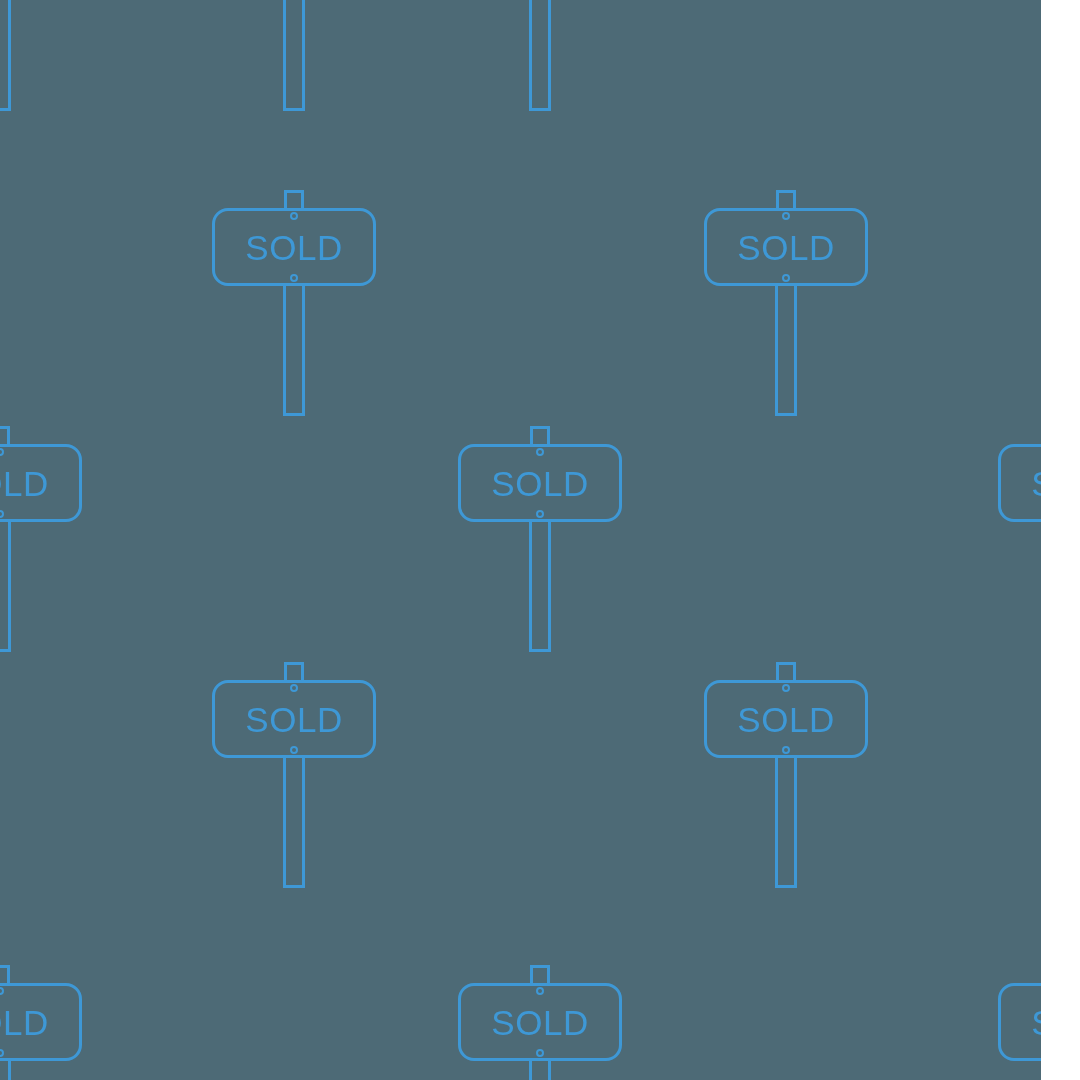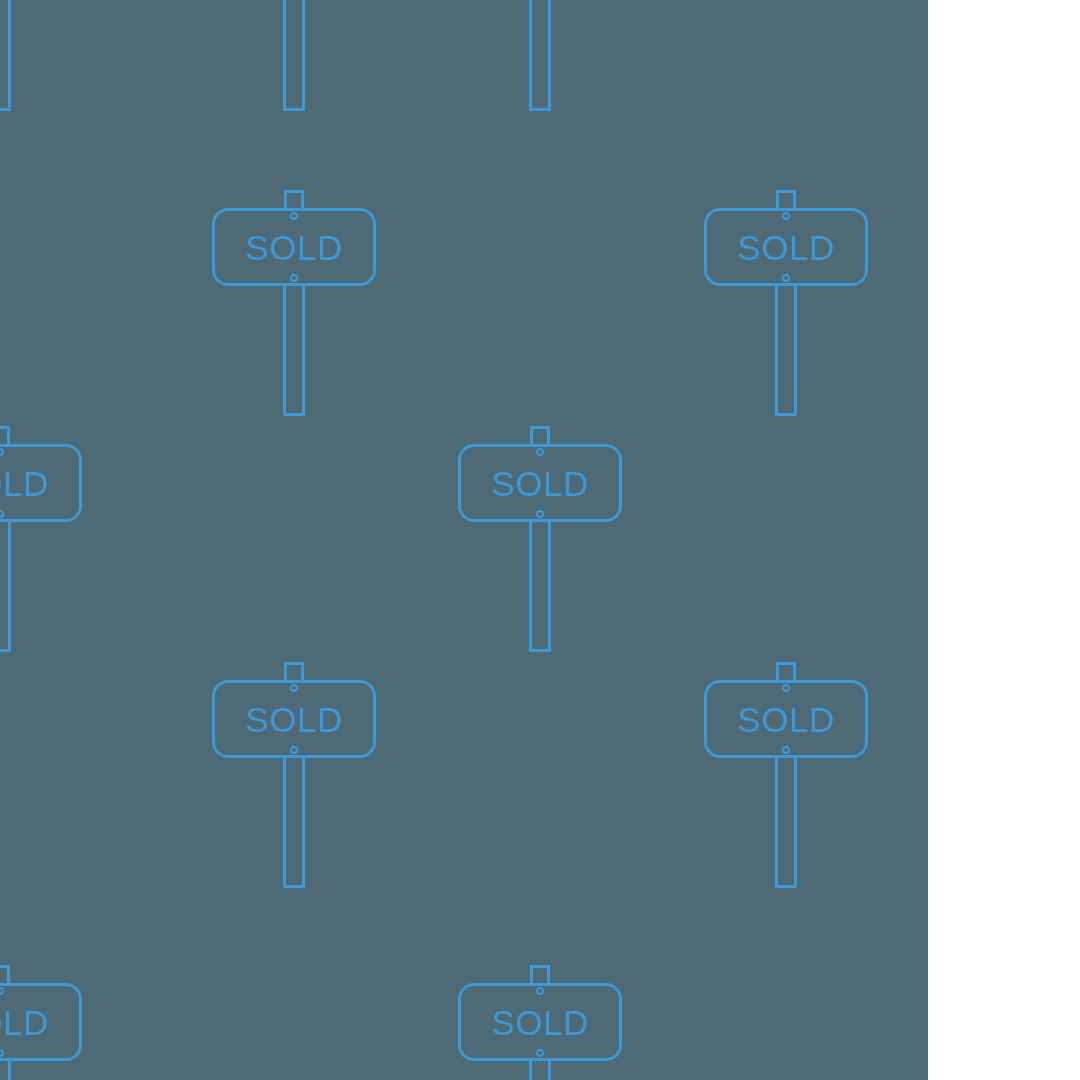--- a/index.html
+++ b/index.html
@@ -2,21 +2,21 @@
 <html style="--bg: #4D6A76; --accent: #3E98D6;"><head>
 <meta charset="utf-8">
 <style>
   :root{
     --bg:#4D6A76;
     --accent:#3E98D6;
   }
   html,body{margin:0;padding:0;}
   #canvas{
     position:relative;
-    width:928px;
+    width:1041px;
     height:1080px;
     background:var(--bg);
     overflow:hidden;
   }
   .sign{
     position:absolute;
     width:164px;
     height:226px;
   }
   .tab{

